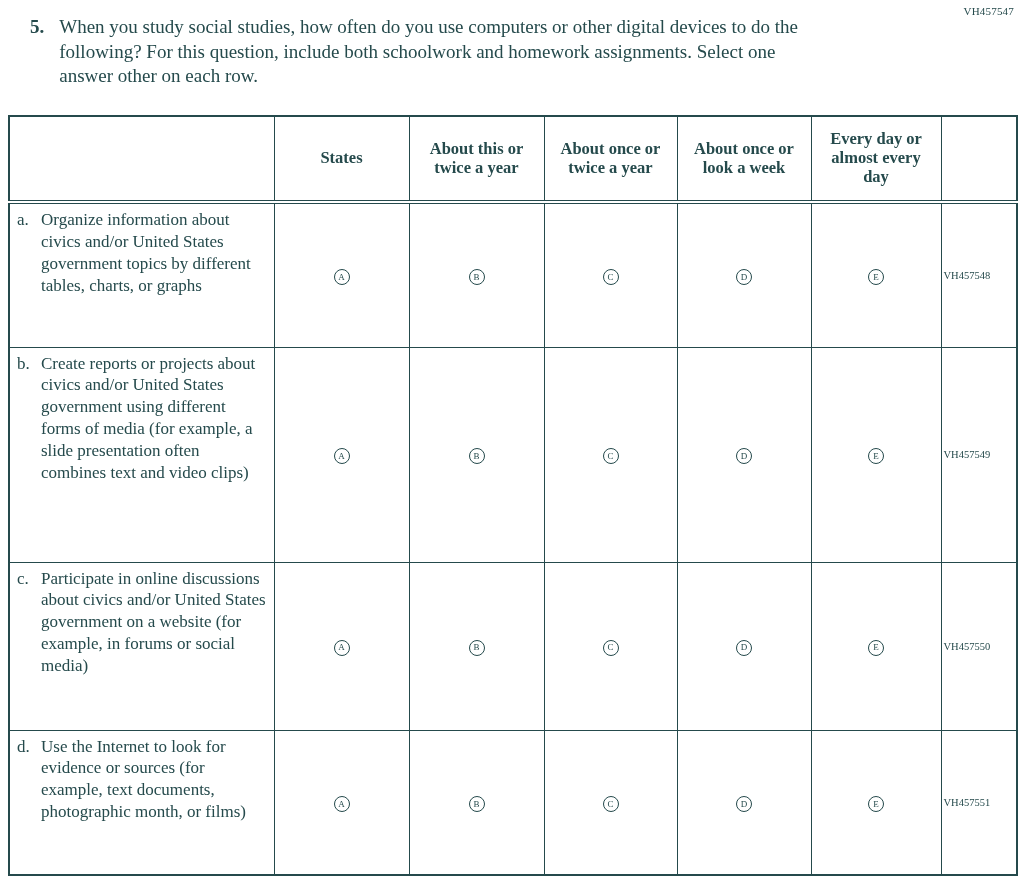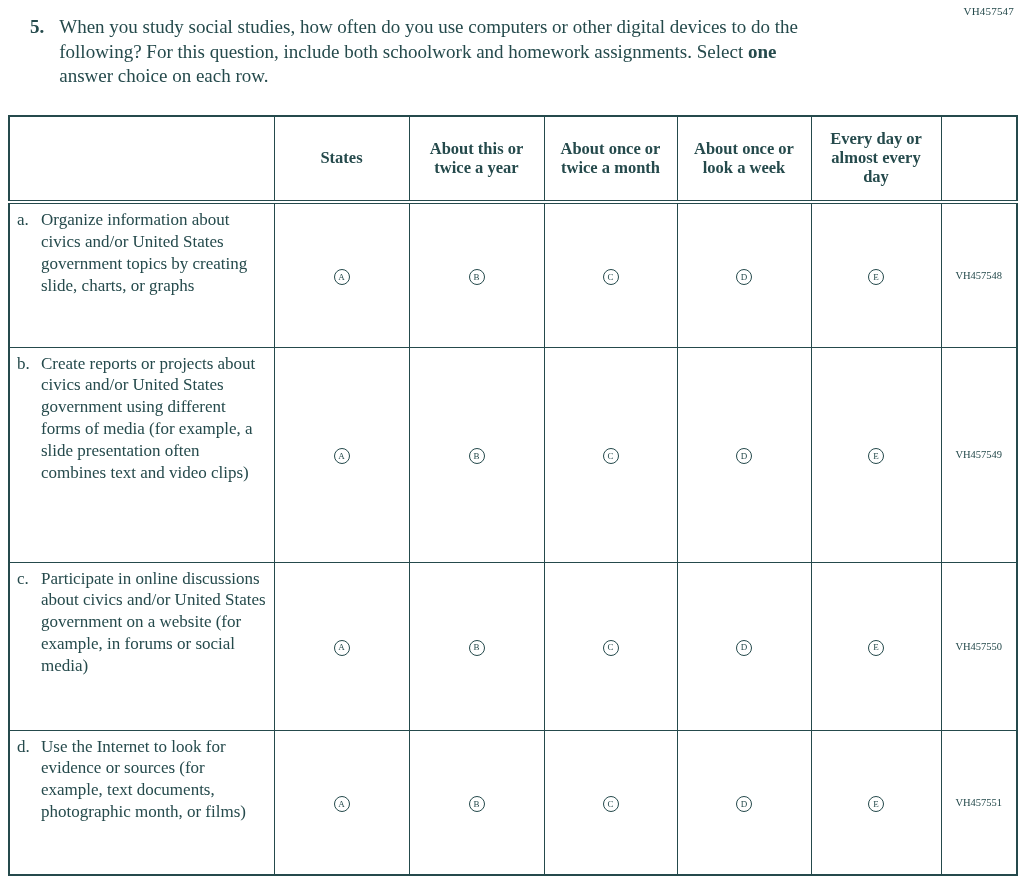--- a/index.html
+++ b/index.html
@@ -20,21 +20,21 @@
 
   .question {
     position: absolute;
     top: 15px; left: 30px;
     width: 800px;
     font-size: 19px;
     line-height: 1.3;
     display: flex;
   }
   .qnum { font-weight: bold; margin-right: 15px; white-space: nowrap; }
-  .qtext .bold { font-weight: bold; }
+  .qtext .bold { font-weight: normal; }
 
   table.survey {
     position: absolute;
     top: 115px; left: 8px;
     border-collapse: collapse;
     table-layout: fixed;
     border: 2px solid #254a4c;
   }
   table.survey td, table.survey th {
     border: 1px solid #254a4c;
@@ -72,68 +72,67 @@
     border-radius: 50%;
     align-items: center;
     justify-content: center;
     font-size: 9px;
     line-height: 1;
     cursor: pointer;
     user-select: none;
   }
 
   tr.body-row td.code-cell {
-    text-align: center;
     vertical-align: middle;
     font-size: 10.5px;
     padding: 8px 2px;
   }
 
   tr.row-a { height: 145px; }
   tr.row-b { height: 215px; }
   tr.row-c { height: 168px; }
   tr.row-d { height: 145px; }
 </style>
 </head>
 <body>
 
 <div class="page-code">VH457547</div>
 
 <div class="question">
   <span class="qnum">5.</span>
-  <span class="qtext"><span>When you study social studies, how often do you use computers or other digital devices to do the following? For this question, include both schoolwork and homework assignments. Select </span><span class="bold">one</span><span> answer choice on each row.</span></span>
+  <span class="qtext"><span>When you study social studies, how often do you use computers or other digital devices to do the following? For this question, include both schoolwork and homework assignments. Select </span><span class="bold">one</span><span> answer other on each row.</span></span>
 </div>
 
 <table class="survey">
   <colgroup>
     <col style="width:265px">
     <col style="width:135px">
     <col style="width:135px">
     <col style="width:133px">
     <col style="width:134px">
     <col style="width:130px">
     <col style="width:76px">
   </colgroup>
 
   <tbody>
       <tr class="header-row">
     <th></th>
     <th>States</th>
     <th>About this or twice a year</th>
-    <th>About once or twice a month</th>
+    <th>About once or twice a year</th>
     <th>About once or look a week</th>
     <th>Every day or almost every day</th>
     <th></th>
   </tr>
 
   <tr class="body-row row-a">
     <td class="label-cell">
       <div class="label-wrap">
         <span class="row-letter">a.</span>
-        <span class="row-text">Organize information about civics and/or United States government topics by creating slide, charts, or graphs</span>
+        <span class="row-text">Organize information about civics and/or United States government topics by different tables, charts, or graphs</span>
       </div>
     </td>
     <td class="bubble-cell"><span class="bubble">A</span></td>
     <td class="bubble-cell"><span class="bubble">B</span></td>
     <td class="bubble-cell"><span class="bubble">C</span></td>
     <td class="bubble-cell"><span class="bubble">D</span></td>
     <td class="bubble-cell"><span class="bubble">E</span></td>
     <td class="code-cell">VH457548</td>
   </tr>
 

